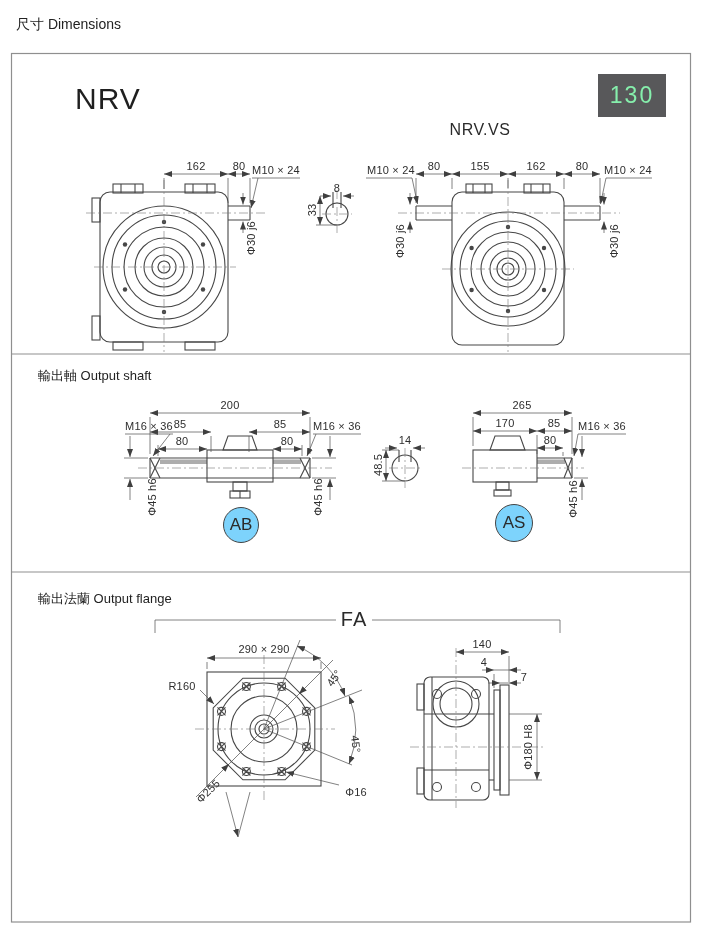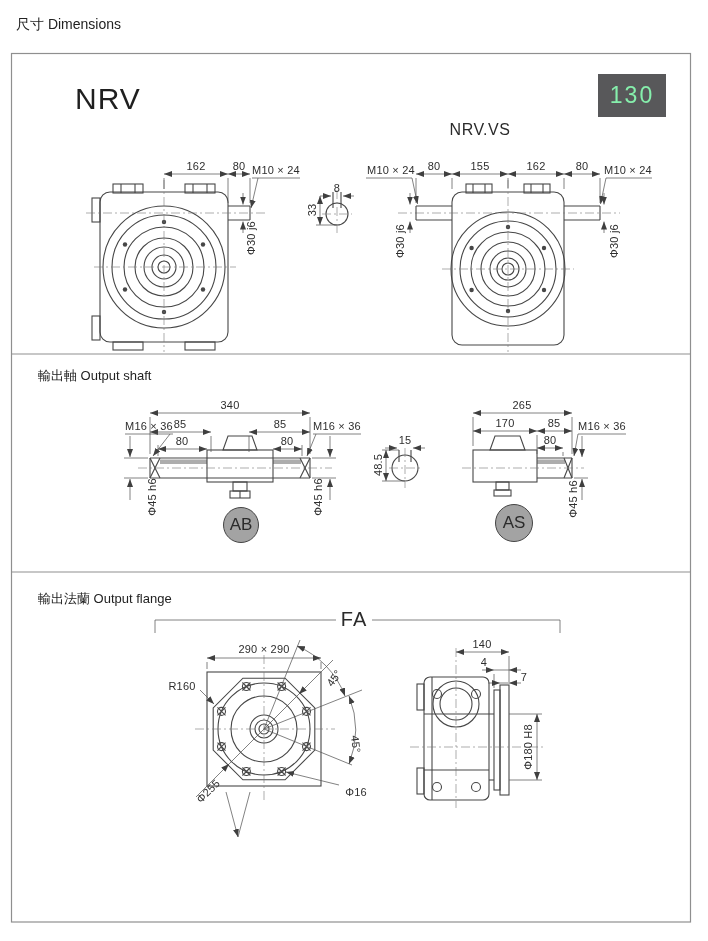--- a/index.html
+++ b/index.html
@@ -13,21 +13,21 @@
   .badge{position:absolute;left:598px;top:74px;width:68px;height:43px;background:#58585a;color:#86efac;
          font-size:23px;display:flex;align-items:center;justify-content:center;letter-spacing:2px;}
   .sec-title{left:38px;font-size:13px;color:#222;}
   .fa-code{left:354px;top:619px;font-size:20px;transform:translate(-50%,-50%);letter-spacing:1px;}
   .dim{position:absolute;font-size:11px;white-space:nowrap;color:#2e2e2e;letter-spacing:.2px;
        transform:translate(-50%,-50%);}
   .dim.r90{transform:translate(-50%,-50%) rotate(-90deg);}
   .dim.rn45{transform:translate(-50%,-50%) rotate(-45deg);}
   .dim.rn55{transform:translate(-50%,-50%) rotate(-55deg);}
   .dim.rp84{transform:translate(-50%,-50%) rotate(84deg);}
-  .circ{position:absolute;border:1.4px solid #454545;border-radius:50%;background:#a3a3a3;
+  .circ{position:absolute;border:1.4px solid #454545;border-radius:50%;background:#7dd3fc;
         display:flex;align-items:center;justify-content:center;font-size:17px;color:#2b2b2b;}
 </style>
 </head>
 <body>
 
 <div class="page">
 
   <svg class="art" width="708" height="941" viewBox="0 0 708 941">
     <defs>
       <marker id="m" viewBox="0 0 8 8" refX="8" refY="4" markerWidth="8" markerHeight="8" markerUnits="userSpaceOnUse" orient="auto-start-reverse">
@@ -345,32 +345,32 @@
   <span class="dim" style="left:391px;top:170px">M10 × 24</span>
   <span class="dim" style="left:434px;top:166px">80</span>
   <span class="dim" style="left:480px;top:166px">155</span>
   <span class="dim" style="left:536px;top:166px">162</span>
   <span class="dim" style="left:582px;top:166px">80</span>
   <span class="dim" style="left:628px;top:170px">M10 × 24</span>
   <span class="dim r90" style="left:400px;top:241px">Φ30 j6</span>
   <span class="dim r90" style="left:614px;top:241px">Φ30 j6</span>
 
   <div class="lbl sec-title" style="top:367px">輸出軸 Output shaft</div>
-  <span class="dim" style="left:230px;top:405px">340</span>
+  <span class="dim" style="left:230px;top:405px">200</span>
   <span class="dim" style="left:180px;top:424px">85</span>
   <span class="dim" style="left:182px;top:441px">80</span>
   <span class="dim" style="left:280px;top:424px">85</span>
   <span class="dim" style="left:287px;top:441px">80</span>
   <span class="dim" style="left:149px;top:426px">M16 × 36</span>
   <span class="dim" style="left:337px;top:426px">M16 × 36</span>
   <span class="dim r90" style="left:152px;top:497px">Φ45 h6</span>
   <span class="dim r90" style="left:318px;top:497px">Φ45 h6</span>
   <div class="circ" style="left:223px;top:507px;width:34px;height:34px">AB</div>
 
-  <span class="dim" style="left:405px;top:440px">15</span>
+  <span class="dim" style="left:405px;top:440px">14</span>
   <span class="dim r90" style="left:378px;top:465px">48.5</span>
 
   <span class="dim" style="left:522px;top:405px">265</span>
   <span class="dim" style="left:505px;top:423px">170</span>
   <span class="dim" style="left:554px;top:423px">85</span>
   <span class="dim" style="left:550px;top:440px">80</span>
   <span class="dim" style="left:602px;top:426px">M16 × 36</span>
   <span class="dim r90" style="left:573px;top:499px">Φ45 h6</span>
   <div class="circ" style="left:495px;top:504px;width:36px;height:36px">AS</div>
 

